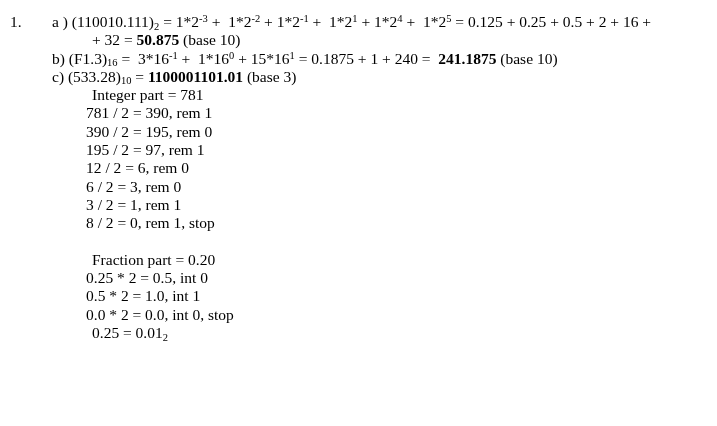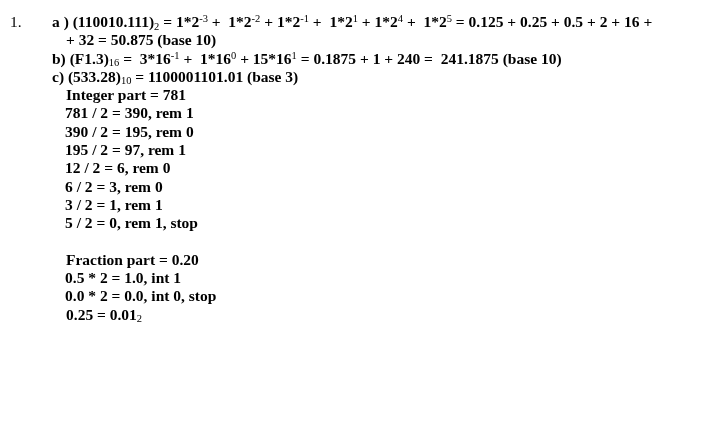--- a/index.html
+++ b/index.html
@@ -19,28 +19,28 @@
     font-size: 15.5px;
     overflow: hidden;
   }
   .line {
     position: relative;
     white-space: pre;
     line-height: 18.3px;
     height: 18.3px;
   }
   .indent-1 { padding-left: 52px; }
-  .indent-2 { padding-left: 66px; }
-  .indent-3 { padding-left: 65px; }
+  .indent-2 { padding-left: 92px; }
+  .indent-3 { padding-left: 86px; }
   .item-number {
     position: absolute;
     left: 10px;
     top: 0;
   }
-  .seg-n { font-weight: bold; }
+  .seg-n { font-weight: normal; }
   .seg-b { font-weight: bold; }
   .seg-sup {
     font-size: 10.5px;
     position: relative;
     top: -5px;
   }
   .seg-sub {
     font-size: 10.5px;
     position: relative;
     top: 2.5px;
@@ -55,20 +55,21 @@
       <div class="line indent-2"><span class="seg-n">+ 32 = </span><span class="seg-b">50.875</span><span class="seg-n"> (base 10)</span></div>
       <div class="line indent-1"><span class="seg-n">b) (F1.3)</span><span class="seg-sub">16</span><span class="seg-n"> =  3*16</span><span class="seg-sup">-1</span><span class="seg-n"> +  1*16</span><span class="seg-sup">0</span><span class="seg-n"> + 15*16</span><span class="seg-sup">1</span><span class="seg-n"> = 0.1875 + 1 + 240 =  </span><span class="seg-b">241.1875</span><span class="seg-n"> (base 10)</span></div>
       <div class="line indent-1"><span class="seg-n">c) (533.28)</span><span class="seg-sub">10</span><span class="seg-n"> = </span><span class="seg-b">1100001101.01</span><span class="seg-n"> (base 3)</span></div>
       <div class="line indent-2"><span class="seg-n">Integer part = 781</span></div>
       <div class="line indent-3"><span class="seg-n">781 / 2 = 390, rem 1</span></div>
       <div class="line indent-3"><span class="seg-n">390 / 2 = 195, rem 0</span></div>
       <div class="line indent-3"><span class="seg-n">195 / 2 = 97, rem 1</span></div>
       <div class="line indent-3"><span class="seg-n">12 / 2 = 6, rem 0</span></div>
       <div class="line indent-3"><span class="seg-n">6 / 2 = 3, rem 0</span></div>
       <div class="line indent-3"><span class="seg-n">3 / 2 = 1, rem 1</span></div>
-      <div class="line indent-3"><span class="seg-n">5 / 2 = 0, rem 1, stop</span></div>
+      <div class="line indent-3"><span class="seg-n">8 / 2 = 0, rem 1, stop</span></div>
       <div class="line indent-2">&nbsp;</div>
       <div class="line indent-2"><span class="seg-n">Fraction part = 0.20</span></div>
+      <div class="line indent-3"><span class="seg-n">0.25 * 2 = 0.5, int 0</span></div>
       <div class="line indent-3"><span class="seg-n">0.5 * 2 = 1.0, int 1</span></div>
       <div class="line indent-3"><span class="seg-n">0.0 * 2 = 0.0, int 0, stop</span></div>
       <div class="line indent-2"><span class="seg-n">0.25 = 0.01</span><span class="seg-sub">2</span></div>
     </div>
 </div>
 
 </body></html>

